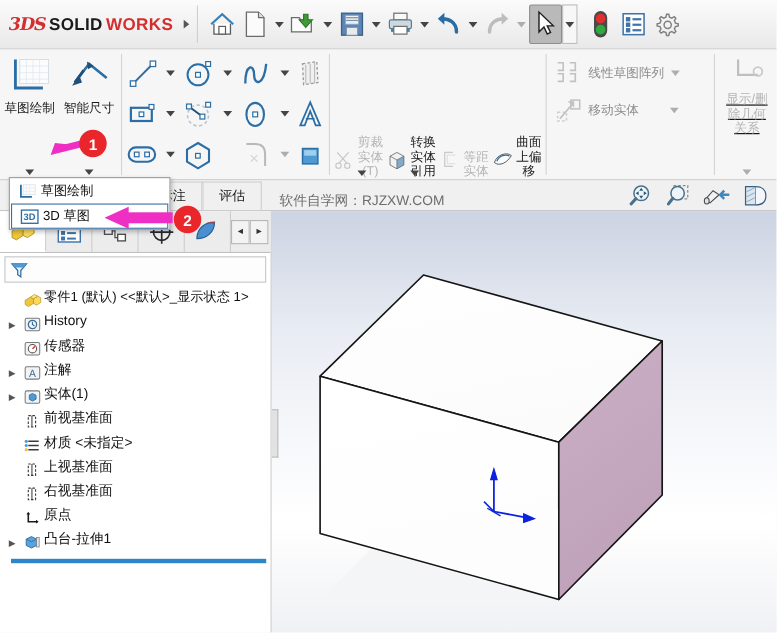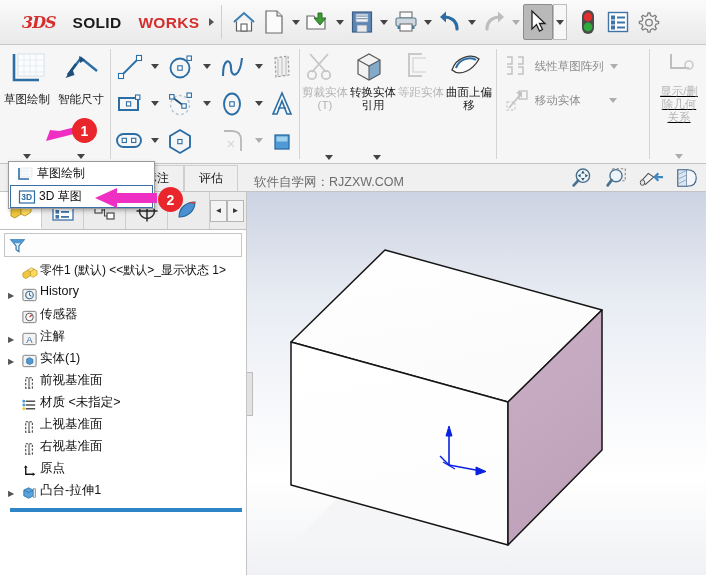--- a/index.html
+++ b/index.html
@@ -18,21 +18,21 @@
 
   
   .topbar {
     position: absolute; left: 0; top: 0; width: 706px; height: 45px;
     background: linear-gradient(to bottom, #fbfbfb 0%, #f0f0f0 60%, #e9e9e9 100%);
     border-bottom: 1px solid #c8c8c8;
     display: flex; align-items: center;
   }
   .logo {
     display: flex; align-items: baseline;
-    margin-left: 22px; gap: 17px;
+    margin-left: 8px; gap: 3px;
     user-select: none;
   }
   .logo .ds {
     font-family: "DejaVu Serif", serif;
     font-style: italic; font-weight: bold;
     font-size: 16px; color: #d42f2f;
     letter-spacing: -1px;
   }
   .logo .solid {
     font-size: 15.5px; font-weight: bold; color: #1a1a1a;
@@ -99,21 +99,21 @@
     display: flex; justify-content: center;
   }
 
   .smallcol { display: flex; flex-direction: column; justify-content: flex-start; padding-top: 4px; }
   .smallrow { display: flex; align-items: center; height: 34px; }
   .smallrow .ic { width: 36px; display: flex; justify-content: center; align-items: center; }
   .smallrow .cap { font-size: 11.5px; color: #8d8d8d; min-width: 68px; }
 
   .medbtn {
     width: 48px; height: 100%;
-    display: flex; flex-direction: column; align-items: flex-start; padding-top: 5px;
+    display: flex; flex-direction: row; align-items: flex-end; padding-top: 5px;
   }
   .medbtn .lbl {
     font-size: 11.5px; line-height: 13px; text-align: center;
     width: 46px; margin-top: 2px; color: #1a1a1a;
   }
   .medbtn .lbl.dim { color: #b5b5b5; }
 
   .grp-dd {
     position: absolute; bottom: 3px; left: 50%; transform: translateX(-50%);
   }

